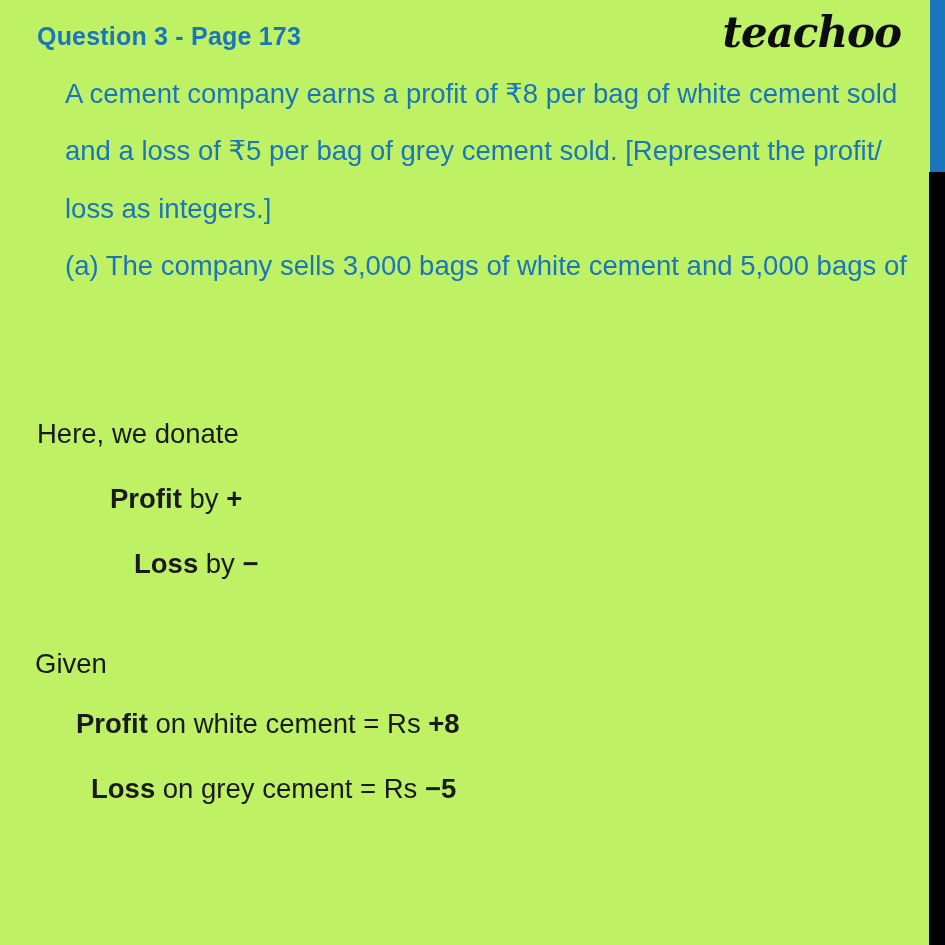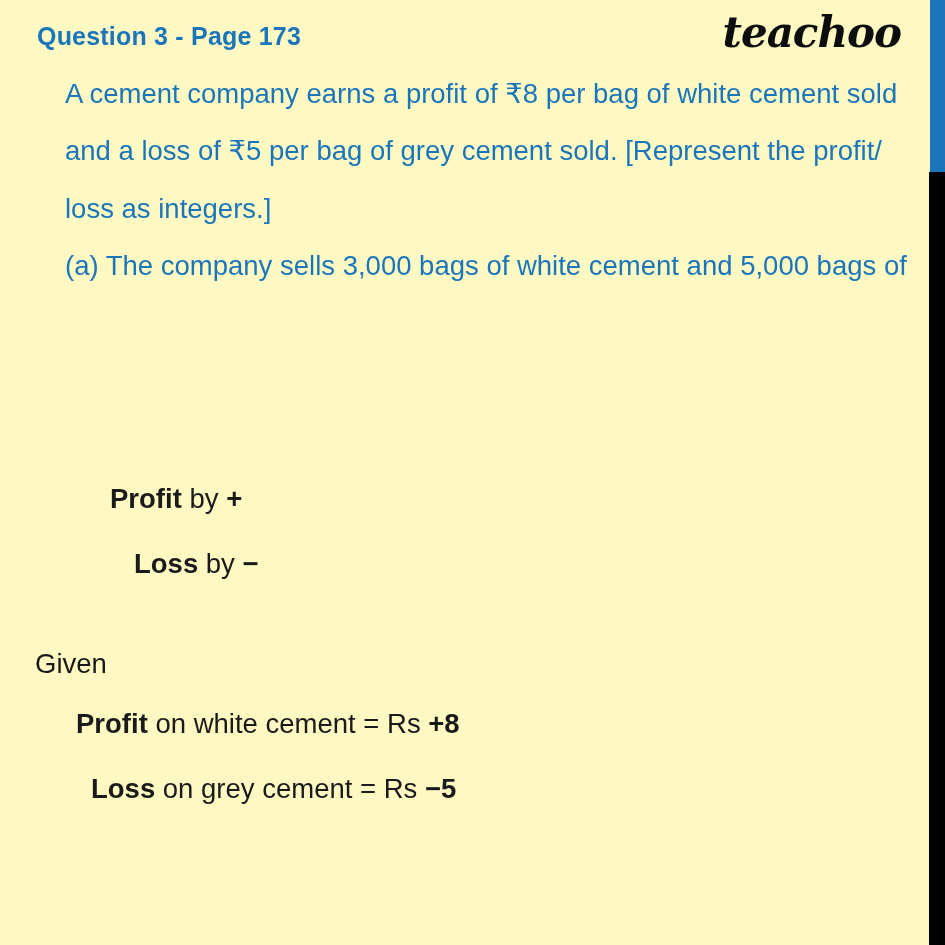--- a/index.html
+++ b/index.html
@@ -1,21 +1,21 @@
 <!DOCTYPE html>
 <html><head>
 <meta charset="utf-8">
 <style>
   * { margin: 0; padding: 0; box-sizing: border-box; }
   html, body { background: #ffffff; }
   .page {
     position: relative;
     width: 945px;
     height: 945px;
-    background: #fef9c3;
+    background: #bef264;
     overflow: hidden;
     font-family: "Liberation Sans", "DejaVu Sans", sans-serif;
   }
   .page-title {
     position: absolute;
     left: 37px;
     top: 22px;
     font-size: 25px;
     font-weight: bold;
     color: #1b75bb;
@@ -82,20 +82,23 @@
 
   <div class="logo">teachoo</div>
 
   <div class="question-block">
     <div class="q-line">A cement company earns a profit of ₹8 per bag of white cement sold</div>
     <div class="q-line">and a loss of ₹5 per bag of grey cement sold. [Represent the profit/</div>
     <div class="q-line">loss as integers.]</div>
     <div class="q-line">(a) The company sells 3,000 bags of white cement and 5,000 bags of</div>
   </div>
 
+  <div class="sol-line intro-line">
+    <span>Here, we donate</span>
+  </div>
 
   <div class="sol-line notation-1">
     <span class="bold">Profit</span><span> by </span><span class="bold">+</span>
   </div>
 
   <div class="sol-line notation-2">
     <span class="bold">Loss</span><span> by </span><span class="bold">−</span>
   </div>
 
   <div class="sol-line given-label">

